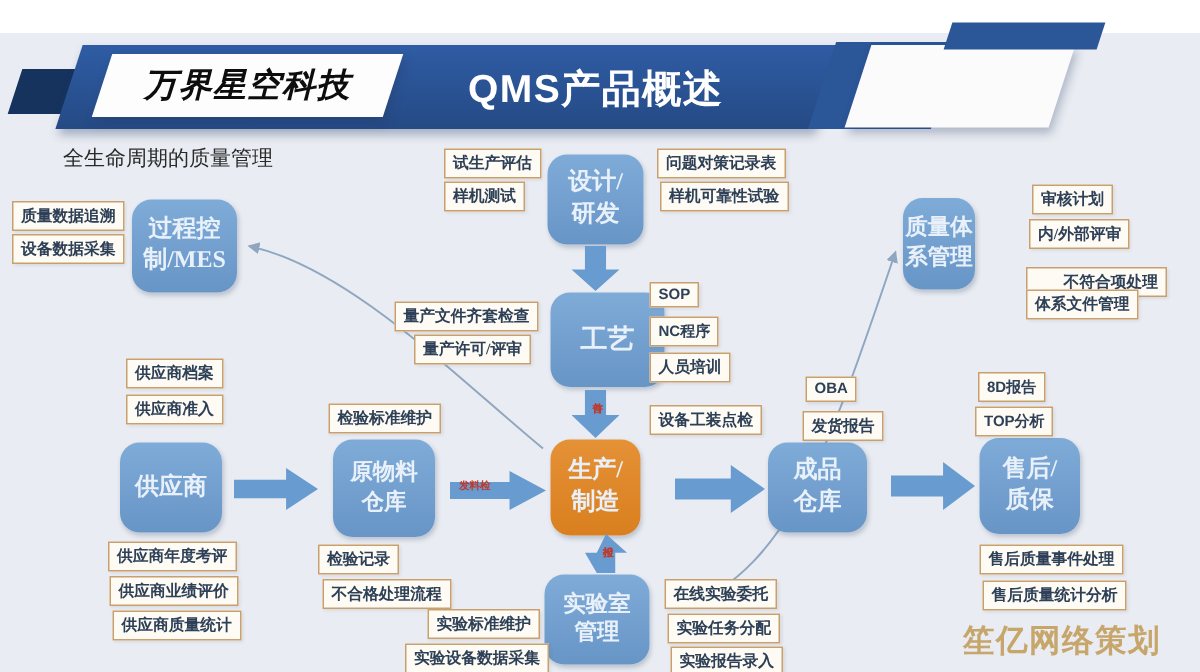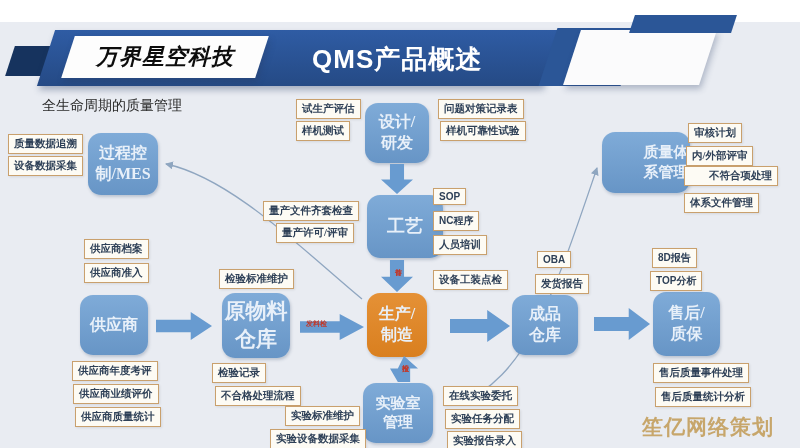--- a/index.html
+++ b/index.html
@@ -73,29 +73,29 @@
   </svg>
 
   <div class="node" style="left:365px;top:103px;width:64px;height:60px;">设计/
 研发</div>
   <div class="node" style="left:367px;top:195px;width:76px;height:63px;font-size:18px;">工艺</div>
   <div class="node orange" style="left:367px;top:293px;width:60px;height:64px;">生产/
 制造</div>
   <div class="node" style="left:88px;top:133px;width:70px;height:62px;">过程控
 制/MES</div>
   <div class="node" style="left:80px;top:295px;width:68px;height:60px;">供应商</div>
-  <div class="node" style="left:222px;top:293px;width:68px;height:65px;font-size:21px;">原物料
+  <div class="node" style="left:222px;top:293px;width:68px;height:65px;font-size:15px;">原物料
 仓库</div>
   <div class="node" style="left:363px;top:383px;width:70px;height:60px;font-size:15px;">实验室
 管理</div>
   <div class="node" style="left:512px;top:295px;width:66px;height:60px;">成品
 仓库</div>
   <div class="node" style="left:653px;top:292px;width:67px;height:64px;">售后/
 质保</div>
-  <div class="node" style="left:602px;top:132px;width:48px;height:61px;font-size:15px;padding-left:40px;">质量体
+  <div class="node" style="left:602px;top:132px;width:48px;height:61px;font-size:15px;">质量体
 系管理</div>
 
   <div class="arr down" style="left:381px;top:164px;width:32px;height:30px;"></div>
   <div class="arr down" style="left:381px;top:260px;width:32px;height:32px;"></div>
   <div class="arr right" style="left:156px;top:312px;width:56px;height:28px;"></div>
   <div class="arr right" style="left:300px;top:314px;width:64px;height:26px;"></div>
   <div class="arr right" style="left:450px;top:310px;width:60px;height:32px;"></div>
   <div class="arr right" style="left:594px;top:308px;width:56px;height:32px;"></div>
   <div class="arr up" style="left:390px;top:356px;width:28px;height:26px;"></div>
 
@@ -117,21 +117,21 @@
   <span class="tag" style="left:433px;top:258px;margin-top:12px;">设备工装点检</span>
   <span class="tag" style="left:84px;top:239px;">供应商档案</span>
   <span class="tag" style="left:84px;top:263px;">供应商准入</span>
   <span class="tag" style="left:219px;top:245px;margin-top:24px;">检验标准维护</span>
   <span class="tag lat" style="left:537px;top:251px;">OBA</span>
   <span class="tag" style="left:535px;top:274px;">发货报告</span>
   <span class="tag lat" style="left:652px;top:248px;">8D报告</span>
   <span class="tag lat" style="left:650px;top:271px;">TOP分析</span>
   <span class="tag" style="left:688px;top:123px;">审核计划</span>
   <span class="tag" style="left:686px;top:146px;">内/外部评审</span>
-  <span class="tag" style="left:684px;top:166px;padding-left:24px;">不符合项处理</span>
+  <span class="tag" style="left:684px;top:178px;padding-left:24px;">不符合项处理</span>
   <span class="tag" style="left:684px;top:193px;">体系文件管理</span>
   <span class="tag" style="left:72px;top:361px;">供应商年度考评</span>
   <span class="tag" style="left:73px;top:384px;">供应商业绩评价</span>
   <span class="tag" style="left:75px;top:407px;">供应商质量统计</span>
   <span class="tag" style="left:212px;top:363px;">检验记录</span>
   <span class="tag" style="left:215px;top:386px;">不合格处理流程</span>
   <span class="tag" style="left:285px;top:406px;">实验标准维护</span>
   <span class="tag" style="left:270px;top:429px;">实验设备数据采集</span>
   <span class="tag" style="left:443px;top:386px;">在线实验委托</span>
   <span class="tag" style="left:445px;top:409px;">实验任务分配</span>

